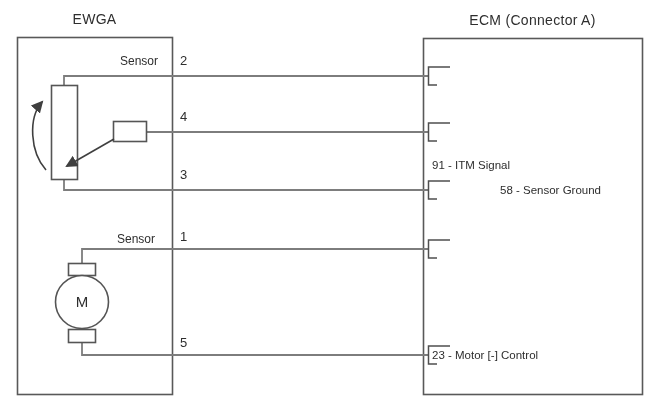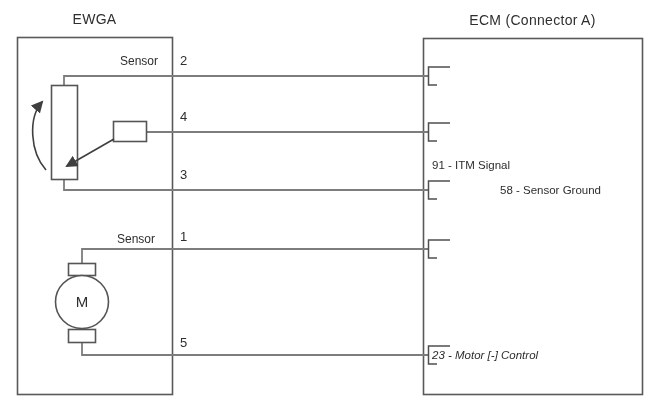--- a/index.html
+++ b/index.html
@@ -96,15 +96,15 @@
   <div class="txt motor-symbol" style="left:69px; top:293px;">M</div>
 
   <div class="txt wire-number" style="left:180px; top:53px;">2</div>
   <div class="txt wire-number" style="left:180px; top:109px;">4</div>
   <div class="txt wire-number" style="left:180px; top:167px;">3</div>
   <div class="txt wire-number" style="left:180px; top:229px;">1</div>
   <div class="txt wire-number" style="left:180px; top:335px;">5</div>
 
   <div class="txt pin-label" style="left:432px; top:112px;margin-top:45px;">91 - ITM Signal</div>
   <div class="txt pin-label" style="left:452px; top:182px;margin-left:48px;">58 - Sensor Ground</div>
-  <div class="txt pin-label" style="left:432px; top:347px;font-style:italic;">23 - Motor [-] Control</div>
+  <div class="txt pin-label" style="left:432px; top:347px;">23 - Motor [-] Control</div>
 
 </div>
 
 </body></html>

